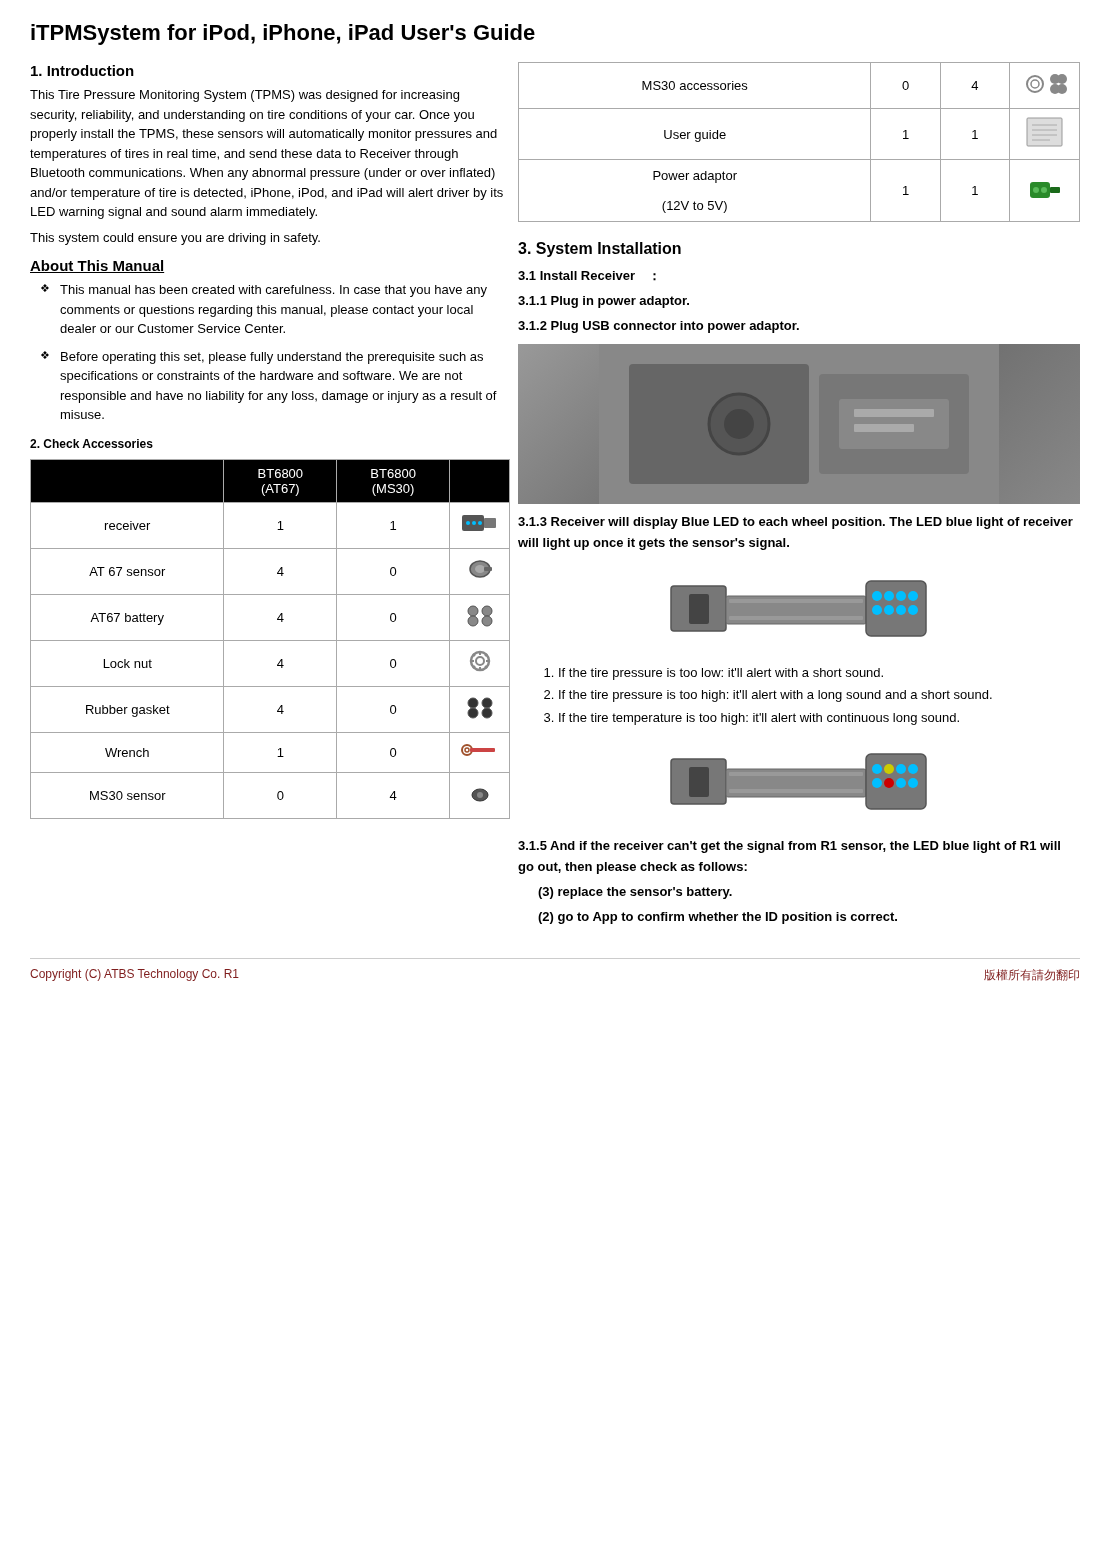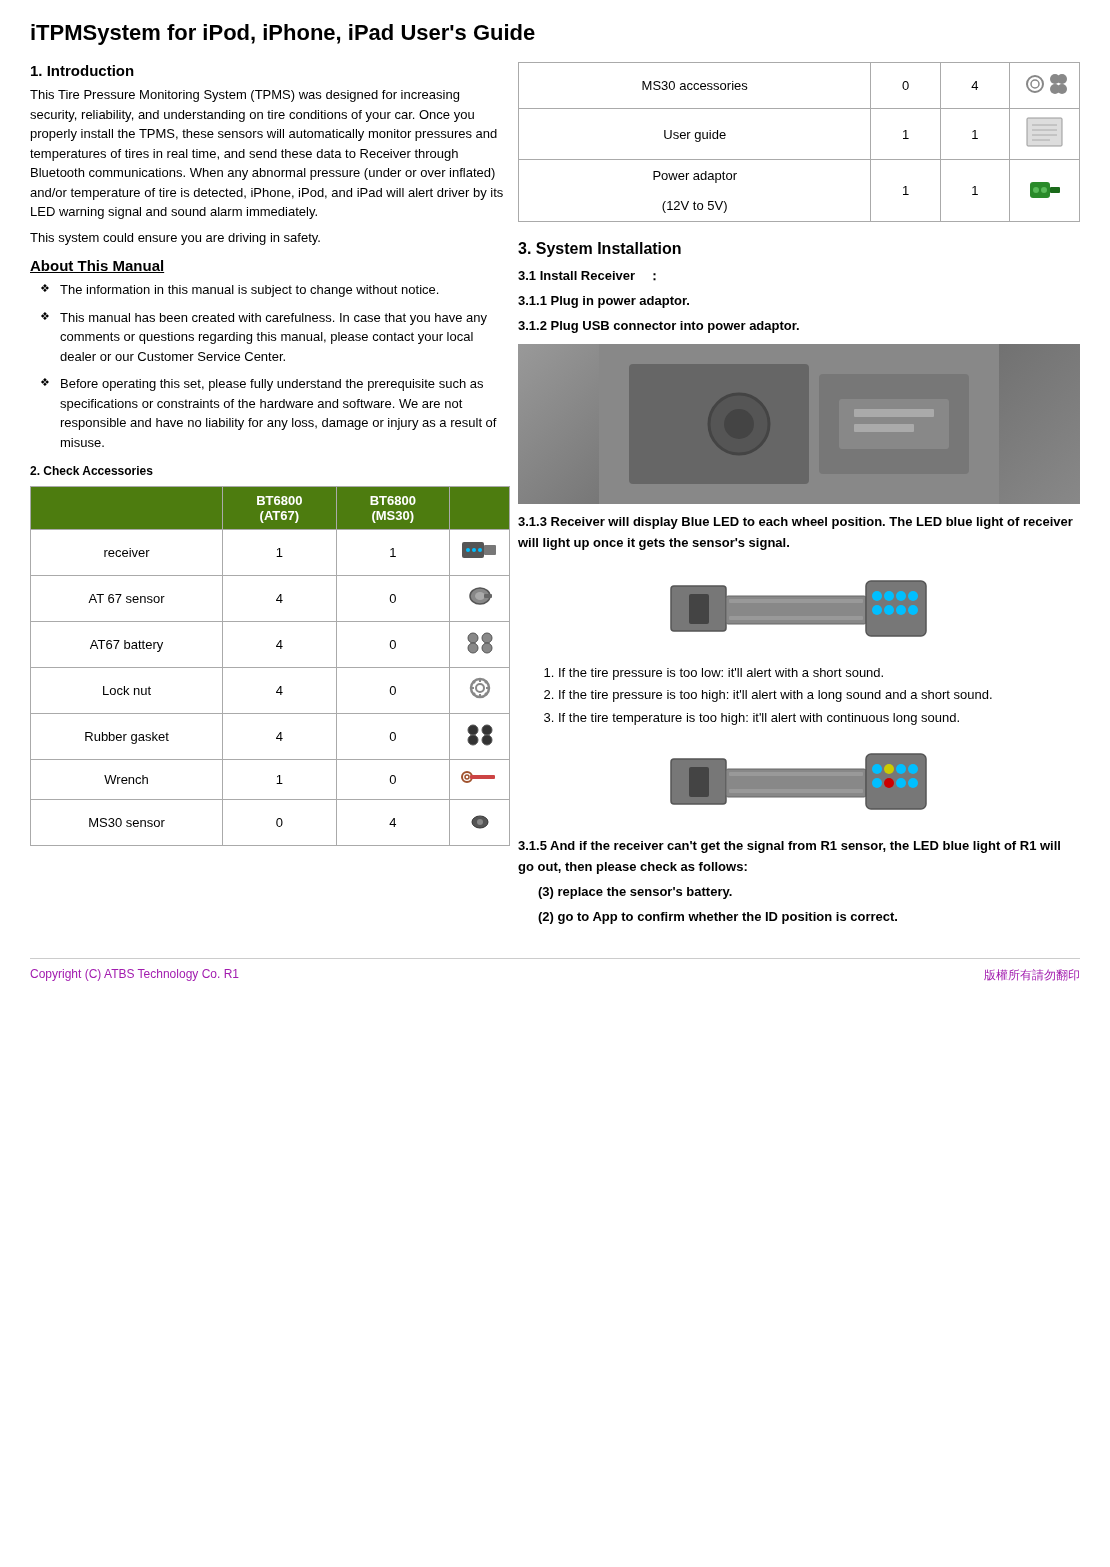--- a/index.html
+++ b/index.html
@@ -48,23 +48,23 @@
       margin-bottom: 16px;
       font-size: 13px;
     }
     .accessories-table th, .accessories-table td {
       border: 1px solid #aaa;
       text-align: center;
       padding: 6px 4px;
       vertical-align: middle;
     }
     .accessories-table th {
-      background: #4d7c0f;
+      background: #000000;
       color: #fff;
-      font-weight: bold;
+      font-weight: normal;
     }
     .accessories-table td:first-child {
       text-align: center;
     }
     .icon-cell {
       width: 60px;
       font-size: 20px;
     }
     .right-table {
       border-collapse: collapse;
@@ -78,21 +78,21 @@
       vertical-align: middle;
     }
     .right-table td:first-child { text-align: center; }
     .install-section p { margin-bottom: 4px; line-height: 1.6; font-weight: bold; }
 
     .footer {
       display: flex;
       justify-content: space-between;
       margin-top: 20px;
       font-size: 12px;
-      color: #a21caf;
+      color: #7f1d1d;
       border-top: 1px solid #ccc;
       padding-top: 8px;
     }
 
     .section-2-title { font-size: 12px; font-weight: bold; margin: 12px 0 8px; }
 
     .install-img {
       width: 100%;
       height: 160px;
       background: #7a7a7a;
@@ -137,21 +137,20 @@
 
     <div>
       <h2>1. Introduction</h2>
       <p>This Tire Pressure Monitoring System (TPMS) was designed for increasing security, reliability, and understanding on tire conditions of your car. Once you properly install the TPMS, these sensors will automatically monitor pressures and temperatures of tires in real time, and send these data to Receiver through Bluetooth communications. When any abnormal pressure (under or over inflated) and/or temperature of tire is detected, iPhone, iPod, and iPad will alert driver by its LED warning signal and sound alarm immediately.</p>
       <p>This system could ensure you are driving in safety.</p>
     </div>
 
     <div style="margin-top:10px;">
       <h2 class="underline">About This Manual</h2>
       <ul class="bullet-list">
-        <li>The information in this manual is subject to change without notice.</li>
         <li>This manual has been created with carefulness. In case that you have any comments or questions regarding this manual, please contact your local dealer or our Customer Service Center.</li>
         <li>Before operating this set, please fully understand the prerequisite such as specifications or constraints of the hardware and software. We are not responsible and have no liability for any loss, damage or injury as a result of misuse.</li>
       </ul>
     </div>
 
     <div>
       <h2 class="section-2-title">2. Check Accessories</h2>
       <table class="accessories-table">
         <thead>
           <tr>

